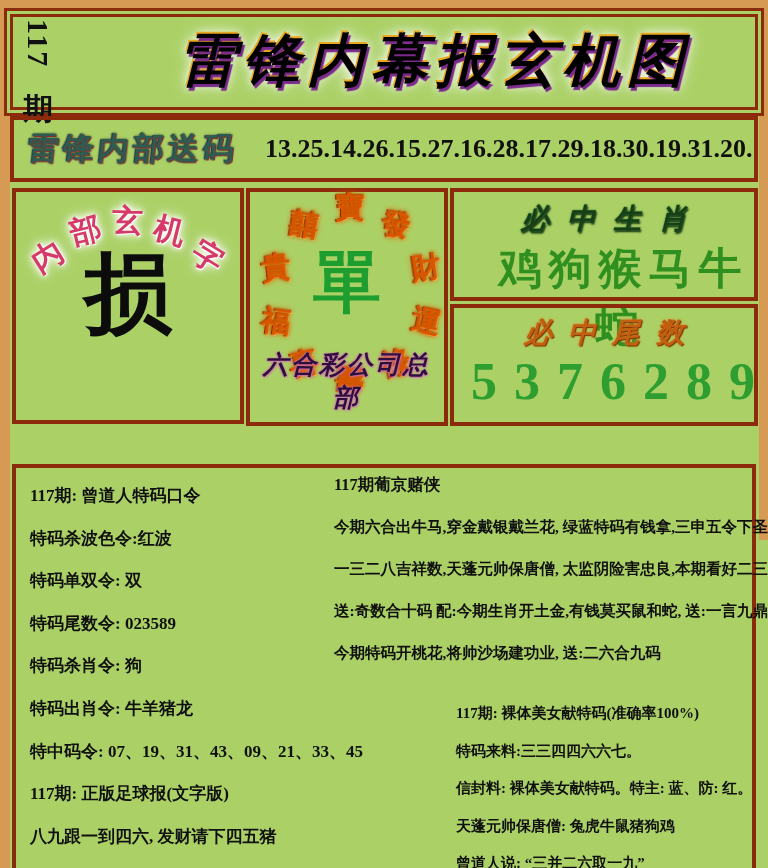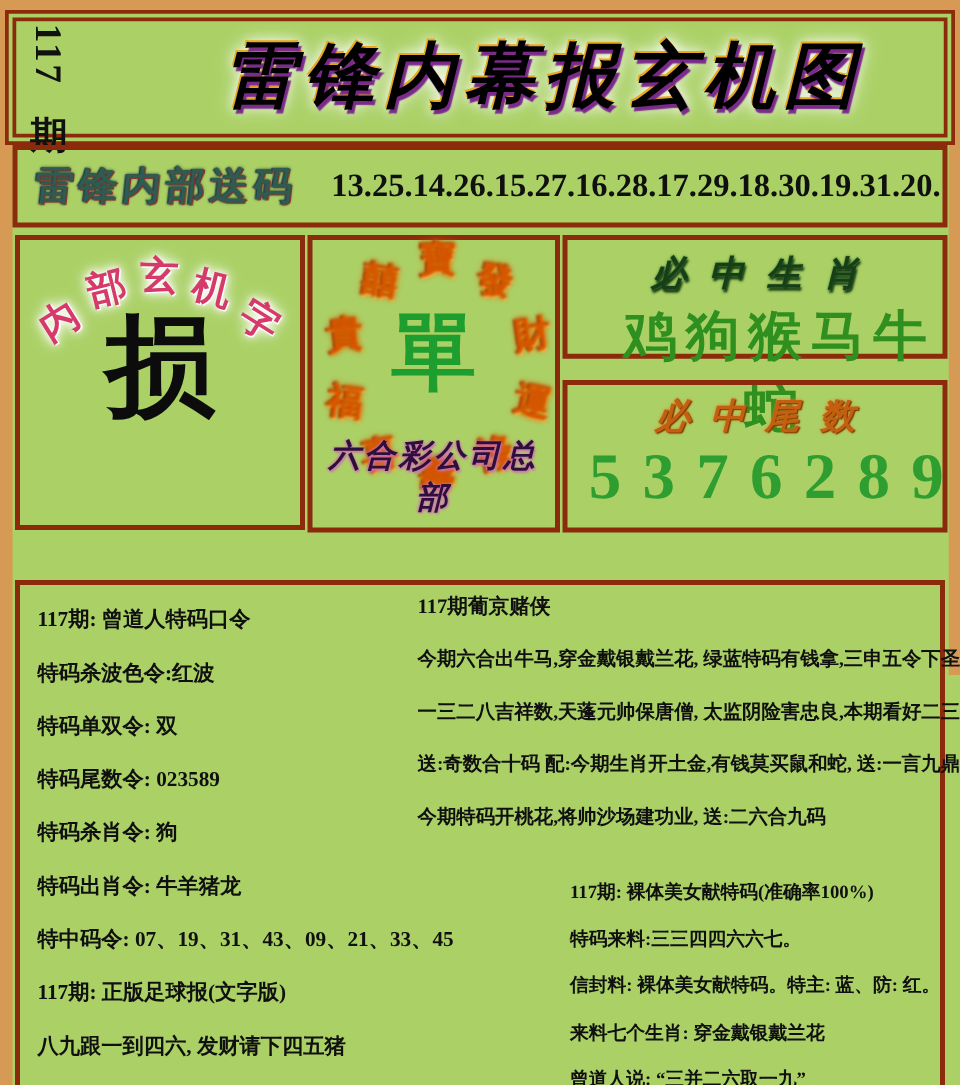--- a/index.html
+++ b/index.html
@@ -68,21 +68,21 @@
   .r6{left:54px;top:172px;transform:translate(-50%,-50%) rotate(-12deg);}
   .r7{left:26px;top:130px;transform:translate(-50%,-50%) rotate(8deg);}
   .r8{left:26px;top:76px;transform:translate(-50%,-50%) rotate(-6deg);}
   .r9{left:54px;top:33px;transform:translate(-50%,-50%) rotate(10deg);}
   .dan-big{position:absolute;left:50%;top:56px;transform:translateX(-50%);
     font-size:68px;font-weight:bold;color:#1f9e30;line-height:1;}
   .dan-footer{position:absolute;left:0;right:0;bottom:8px;text-align:center;
     font-size:25px;font-weight:bold;letter-spacing:3px;color:#2d0f3d;font-style:italic;
     text-shadow:1px 1px 2px #d070b0,-1px 0 2px #d070b0;filter:blur(.3px);}
 
-  .zodiac-box{left:450px;top:188px;width:308px;height:99px;}
+  .zodiac-box{left:450px;top:188px;width:308px;height:113px;}
   .zodiac-heading{position:absolute;left:0;right:0;top:8px;text-align:center;
     font-size:28px;font-weight:bold;letter-spacing:18px;text-indent:18px;
     color:#173f17;font-style:italic;
     text-shadow:0 0 2px #2d6b2d,1px 2px 2px #0a2a0a;filter:blur(.6px);}
   .zodiac-value{position:absolute;left:0;right:0;top:48px;text-align:center;
     font-size:43px;font-weight:bold;letter-spacing:7px;text-indent:7px;color:#2f8f1f;padding-left:32px;}
 
   .tail-box{left:450px;top:304px;width:308px;height:122px;}
   .tail-heading{position:absolute;left:0;right:0;top:6px;text-align:center;
     font-size:28px;font-weight:bold;letter-spacing:16px;text-indent:16px;
@@ -174,17 +174,17 @@
       <p class="mid-heading">117期葡京赌侠</p>
       <p class="mid-line">今期六合出牛马,穿金戴银戴兰花, 绿蓝特码有钱拿,三申五令下圣旨</p>
       <p class="mid-line">一三二八吉祥数,天蓬元帅保唐僧, 太监阴险害忠良,本期看好二三肖</p>
       <p class="mid-line">送:奇数合十码 配:今期生肖开土金,有钱莫买鼠和蛇, 送:一言九鼎</p>
       <p class="mid-line">今期特码开桃花,将帅沙场建功业, 送:二六合九码</p>
     </div>
     <div class="col-right">
       <p>117期: 裸体美女献特码(准确率100%)</p>
       <p>特码来料:三三四四六六七。</p>
       <p>信封料: 裸体美女献特码。特主: 蓝、防: 红。</p>
-      <p>来料七个生肖: 穿金戴银戴兰花</p>
+      <p>天蓬元帅保唐僧: 兔虎牛鼠猪狗鸡</p>
       <p>曾道人说: “三并二六取一九”</p>
     </div>
   </div>
 </div>
 
 </body></html>

